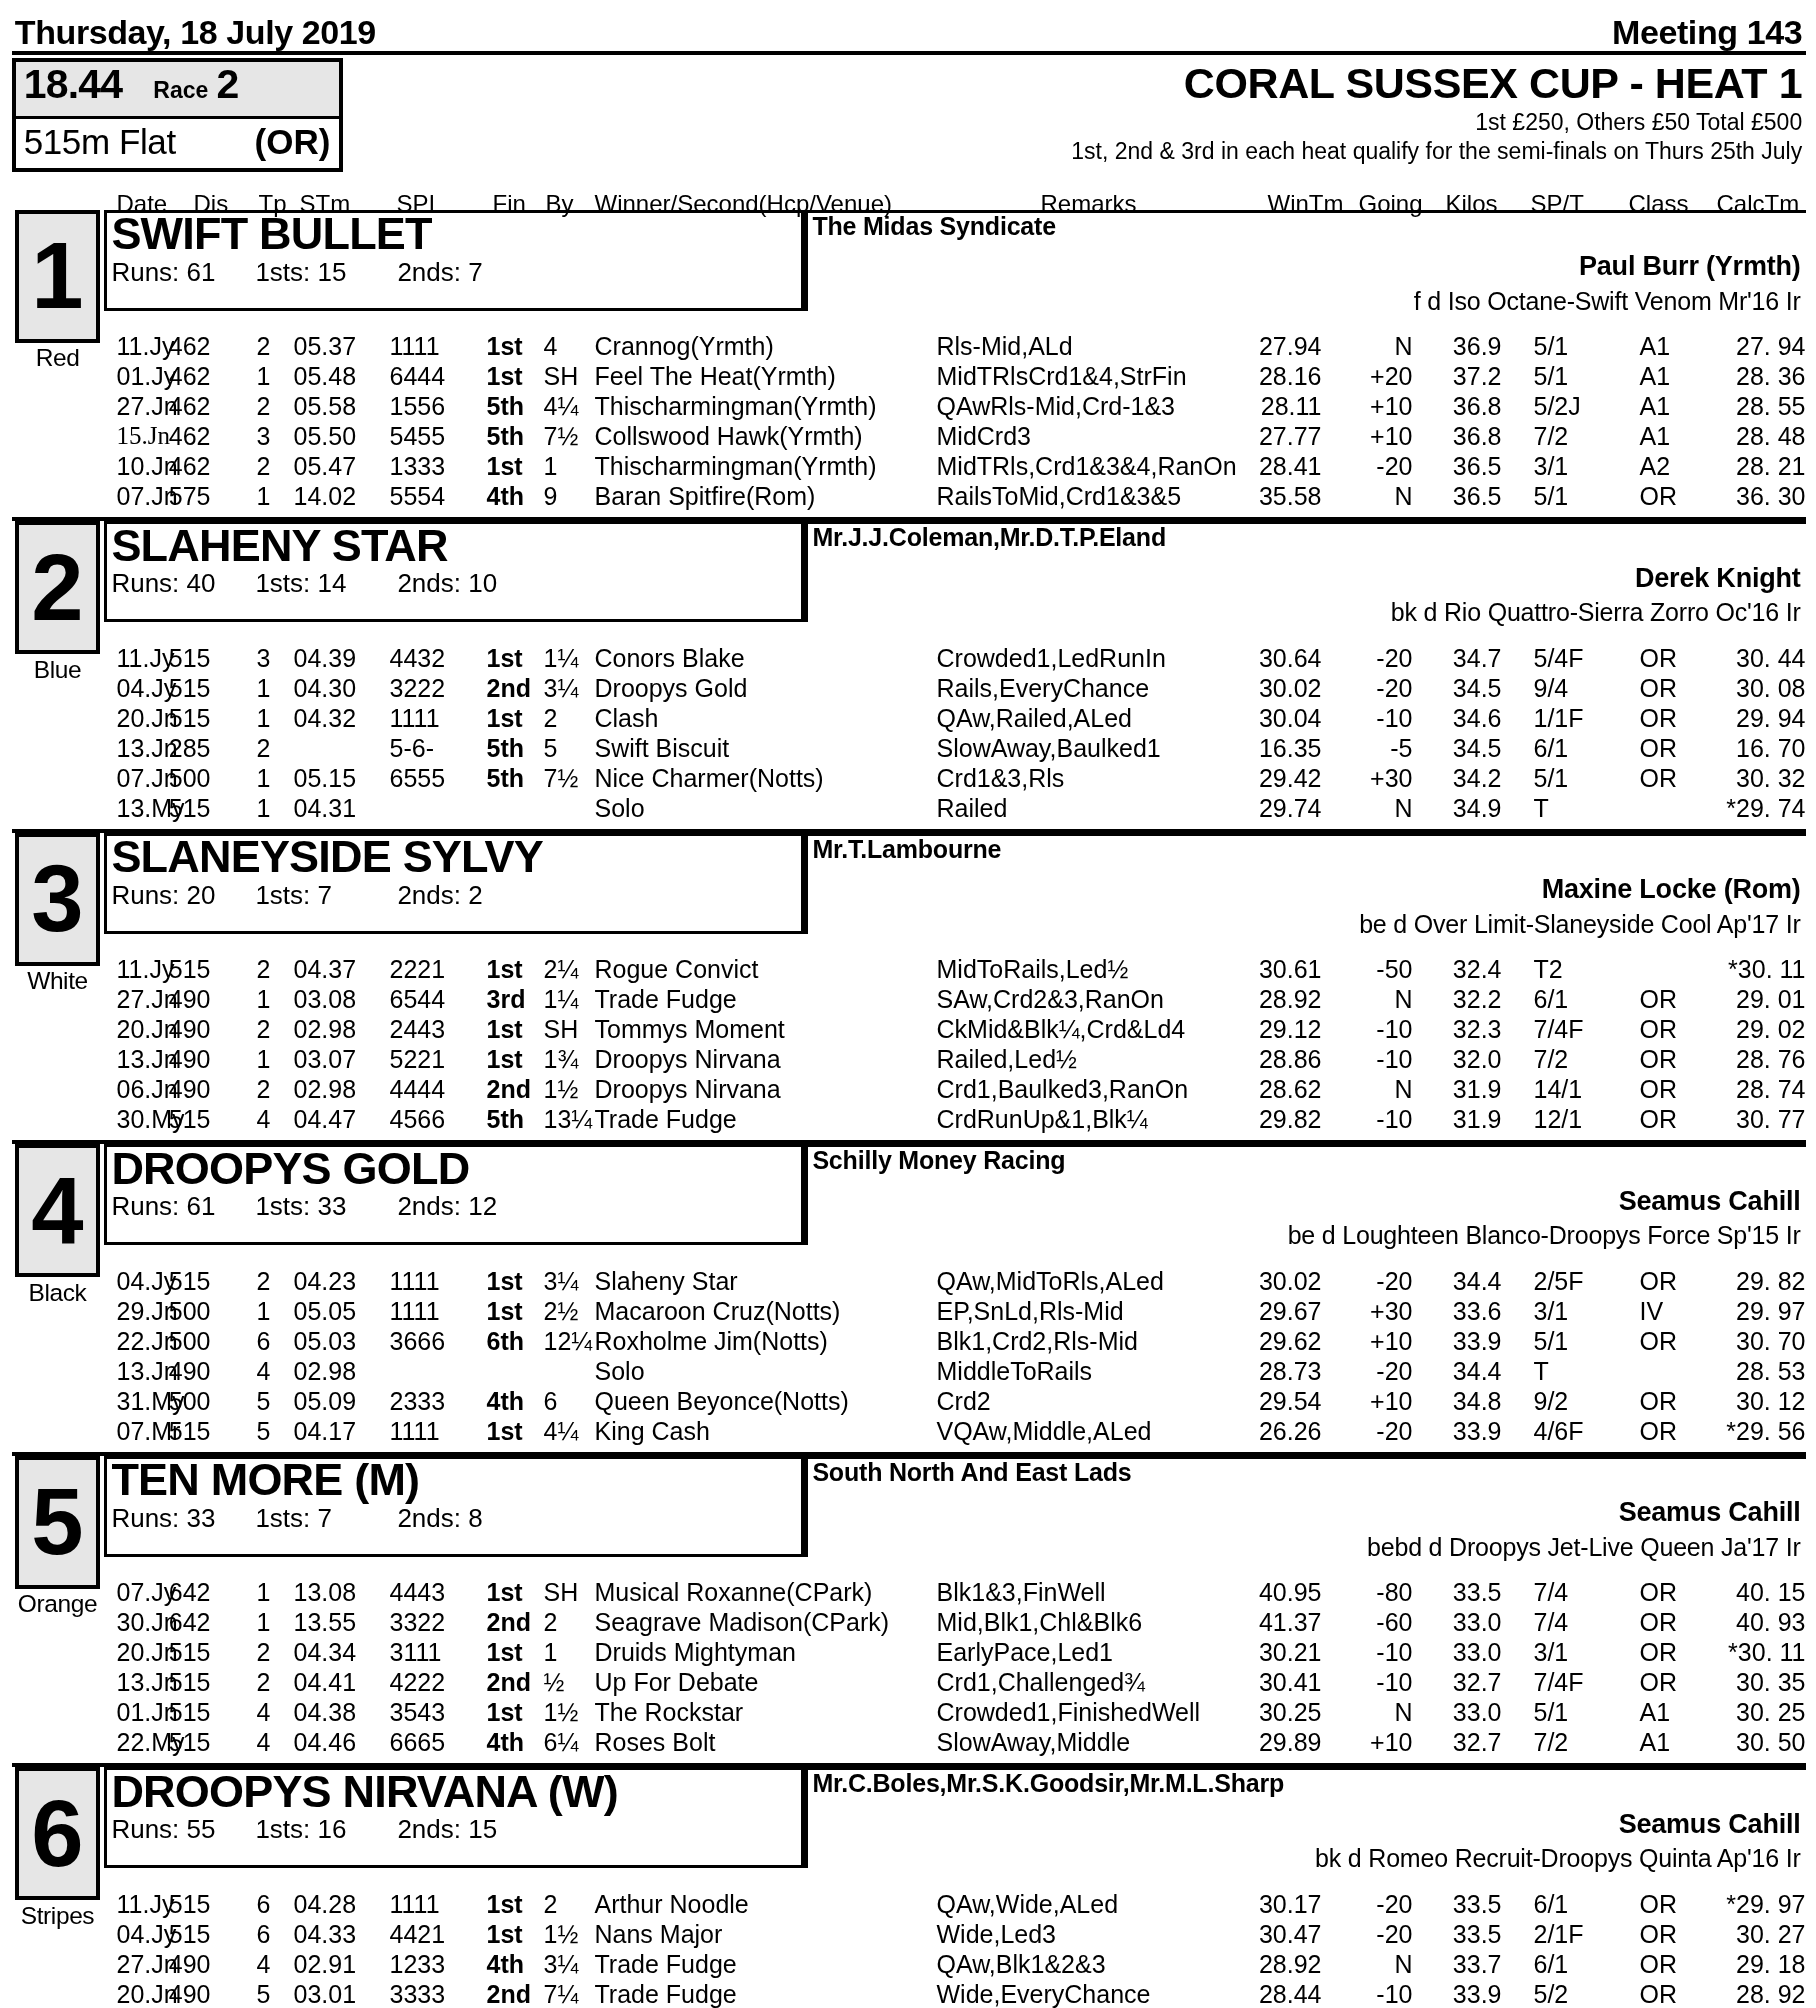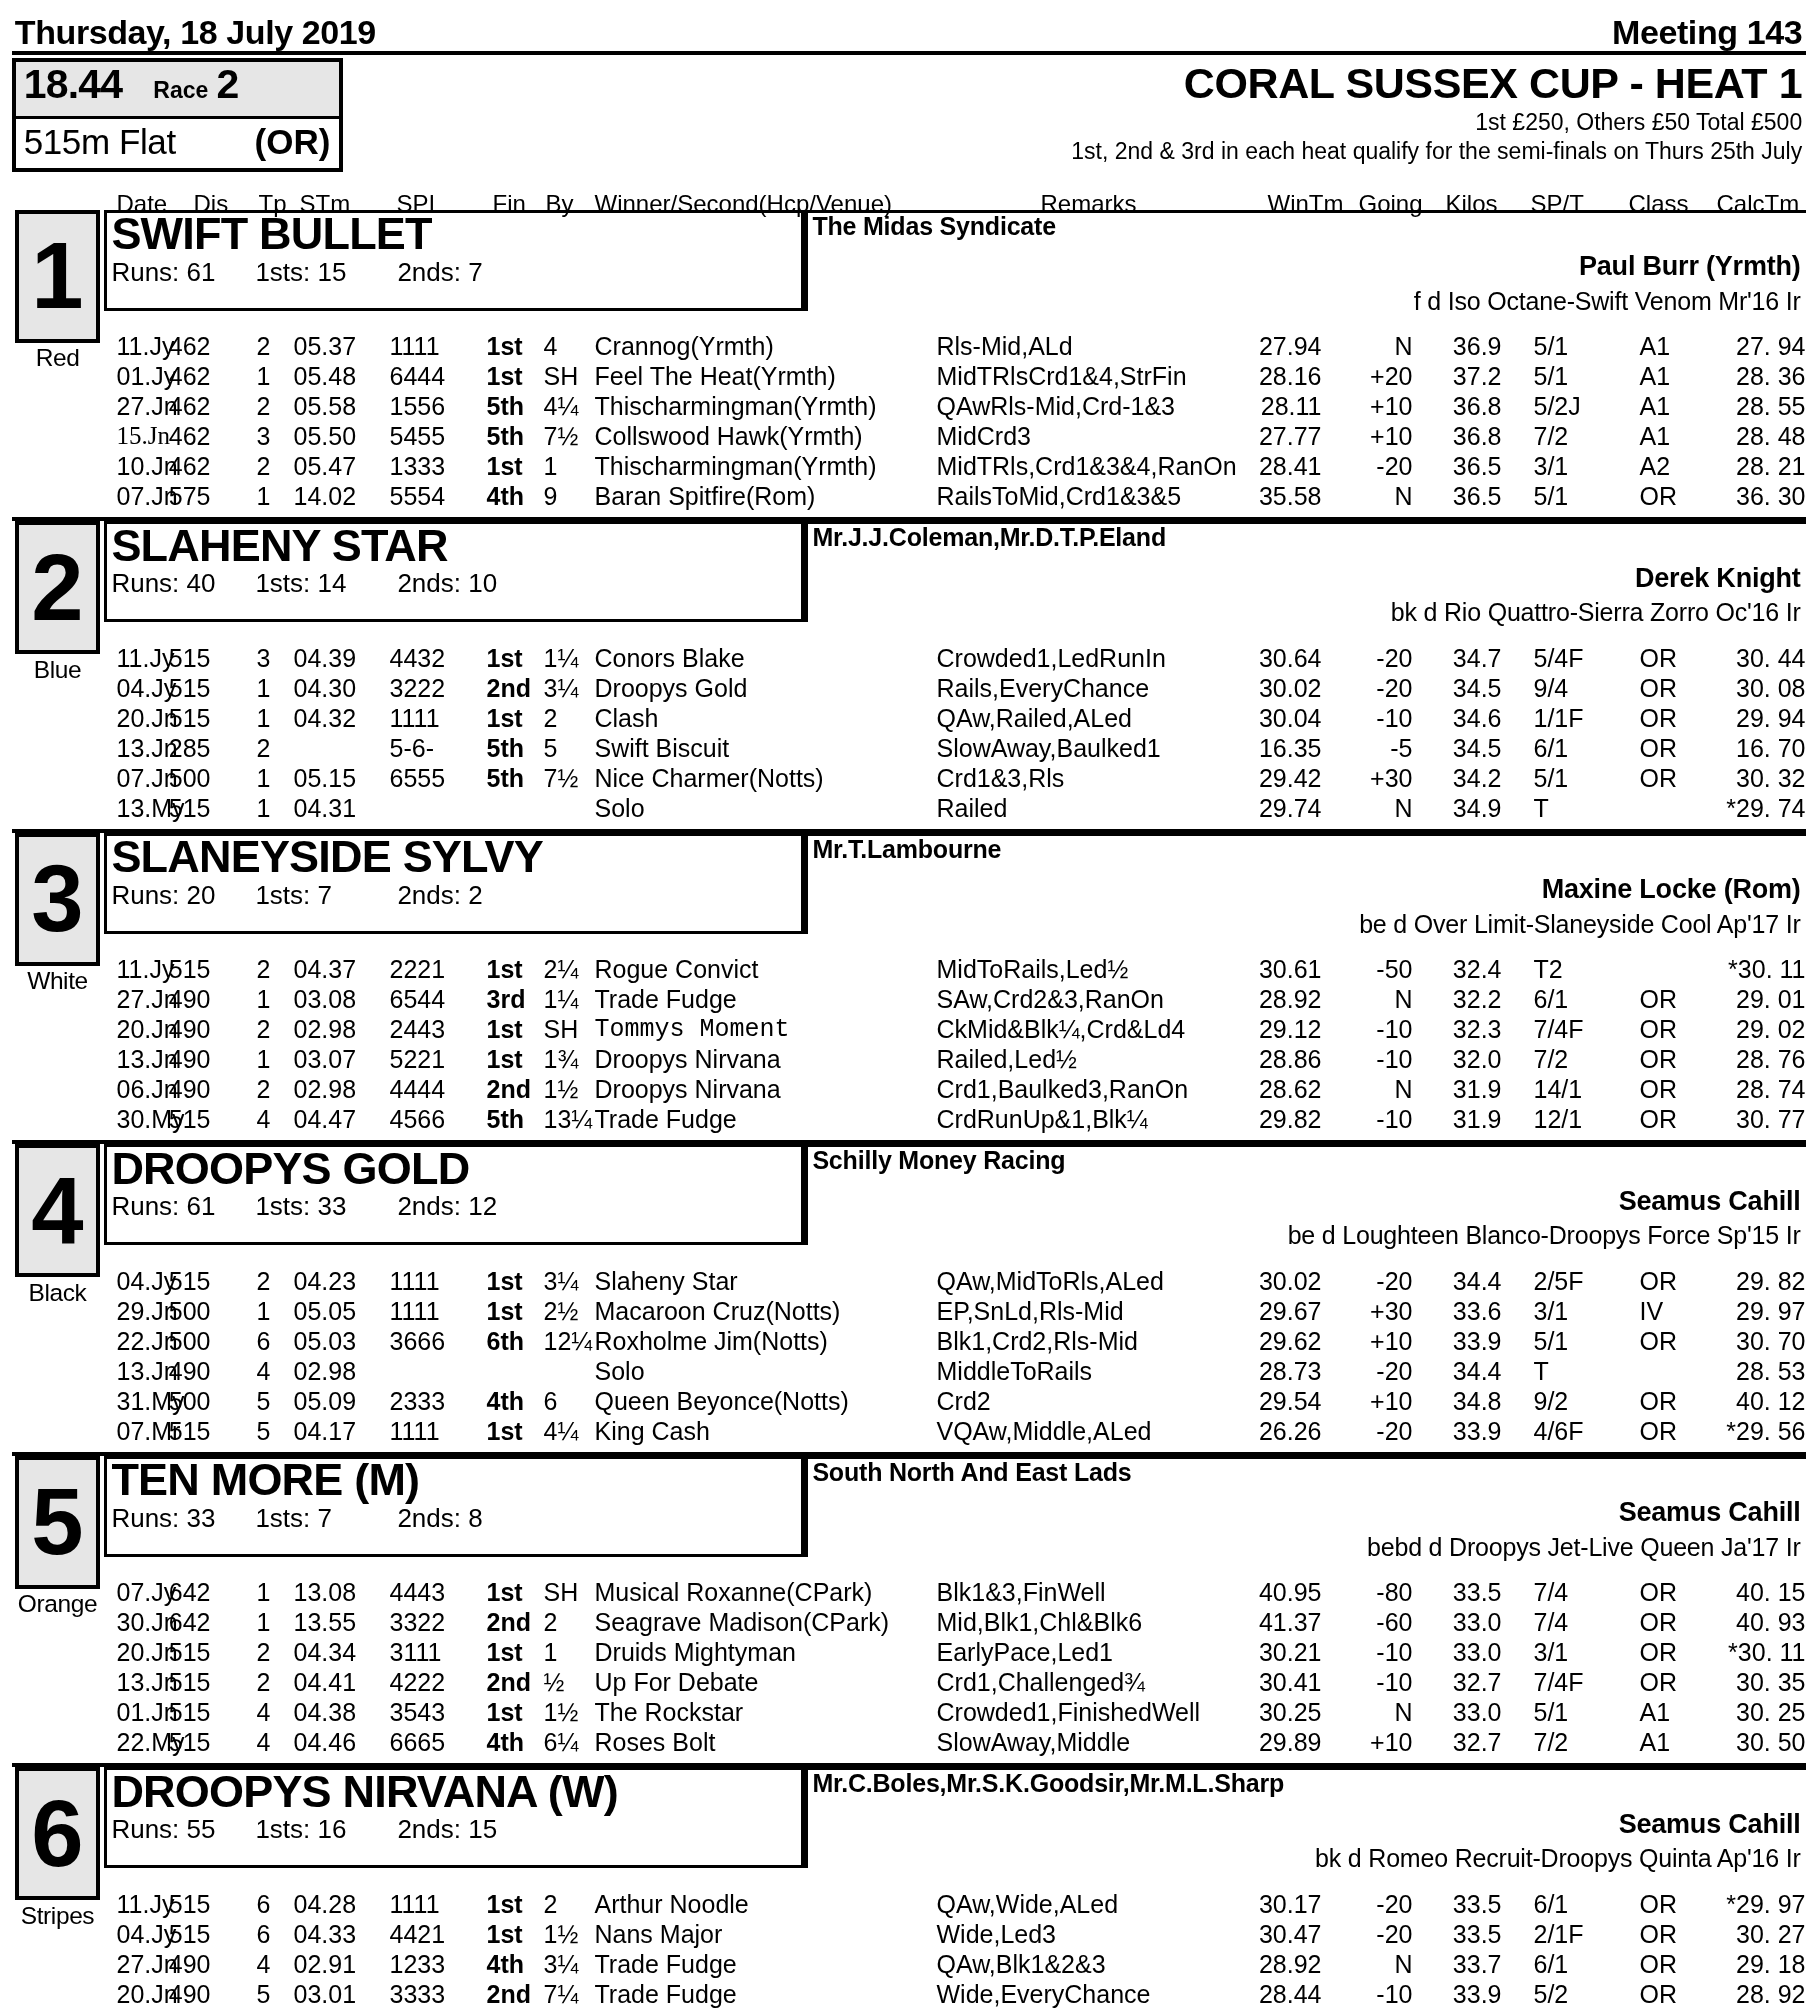--- a/index.html
+++ b/index.html
@@ -472,21 +472,21 @@
             <span style="right: 0px;">29. 01</span>
           </div>
           <div class="formrow">
             <span style="left: 105px;">20.Jn</span>
             <span style="right: 1595px;">490</span>
             <span style="left: 245px;">2</span>
             <span style="left: 282px;">02.98</span>
             <span style="left: 378px;">2443</span>
             <span class="fin" style="left: 475px;">1st</span>
             <span style="left: 532px;">SH</span>
-            <span style="left: 583px; font-family: Liberation Mono, monospace;">Tommys Moment</span>
+            <span style="left: 583px;">Tommys Moment</span>
             <span style="left: 925px;">CkMid&amp;Blk¼,Crd&amp;Ld4</span>
             <span style="right: 484px;">29.12</span>
             <span style="right: 393px;">-10</span>
             <span style="right: 304px;">32.3</span>
             <span style="left: 1522px;">7/4F</span>
             <span style="left: 1628px;">OR</span>
             <span style="right: 0px;">29. 02</span>
           </div>
           <div class="formrow">
             <span style="left: 105px;">13.Jn</span>
@@ -633,21 +633,21 @@
             <span style="left: 378px;">2333</span>
             <span class="fin" style="left: 475px;">4th</span>
             <span style="left: 532px;">6</span>
             <span style="left: 583px;">Queen Beyonce(Notts)</span>
             <span style="left: 925px;">Crd2</span>
             <span style="right: 484px;">29.54</span>
             <span style="right: 393px;">+10</span>
             <span style="right: 304px;">34.8</span>
             <span style="left: 1522px;">9/2</span>
             <span style="left: 1628px;">OR</span>
-            <span style="right: 0px;">40. 12</span>
+            <span style="right: 0px;">30. 12</span>
           </div>
           <div class="formrow">
             <span style="left: 105px;">07.Mr</span>
             <span style="right: 1595px;">515</span>
             <span style="left: 245px;">5</span>
             <span style="left: 282px;">04.17</span>
             <span style="left: 378px;">1111</span>
             <span class="fin" style="left: 475px;">1st</span>
             <span style="left: 532px;">4¼</span>
             <span style="left: 583px;">King Cash</span>

